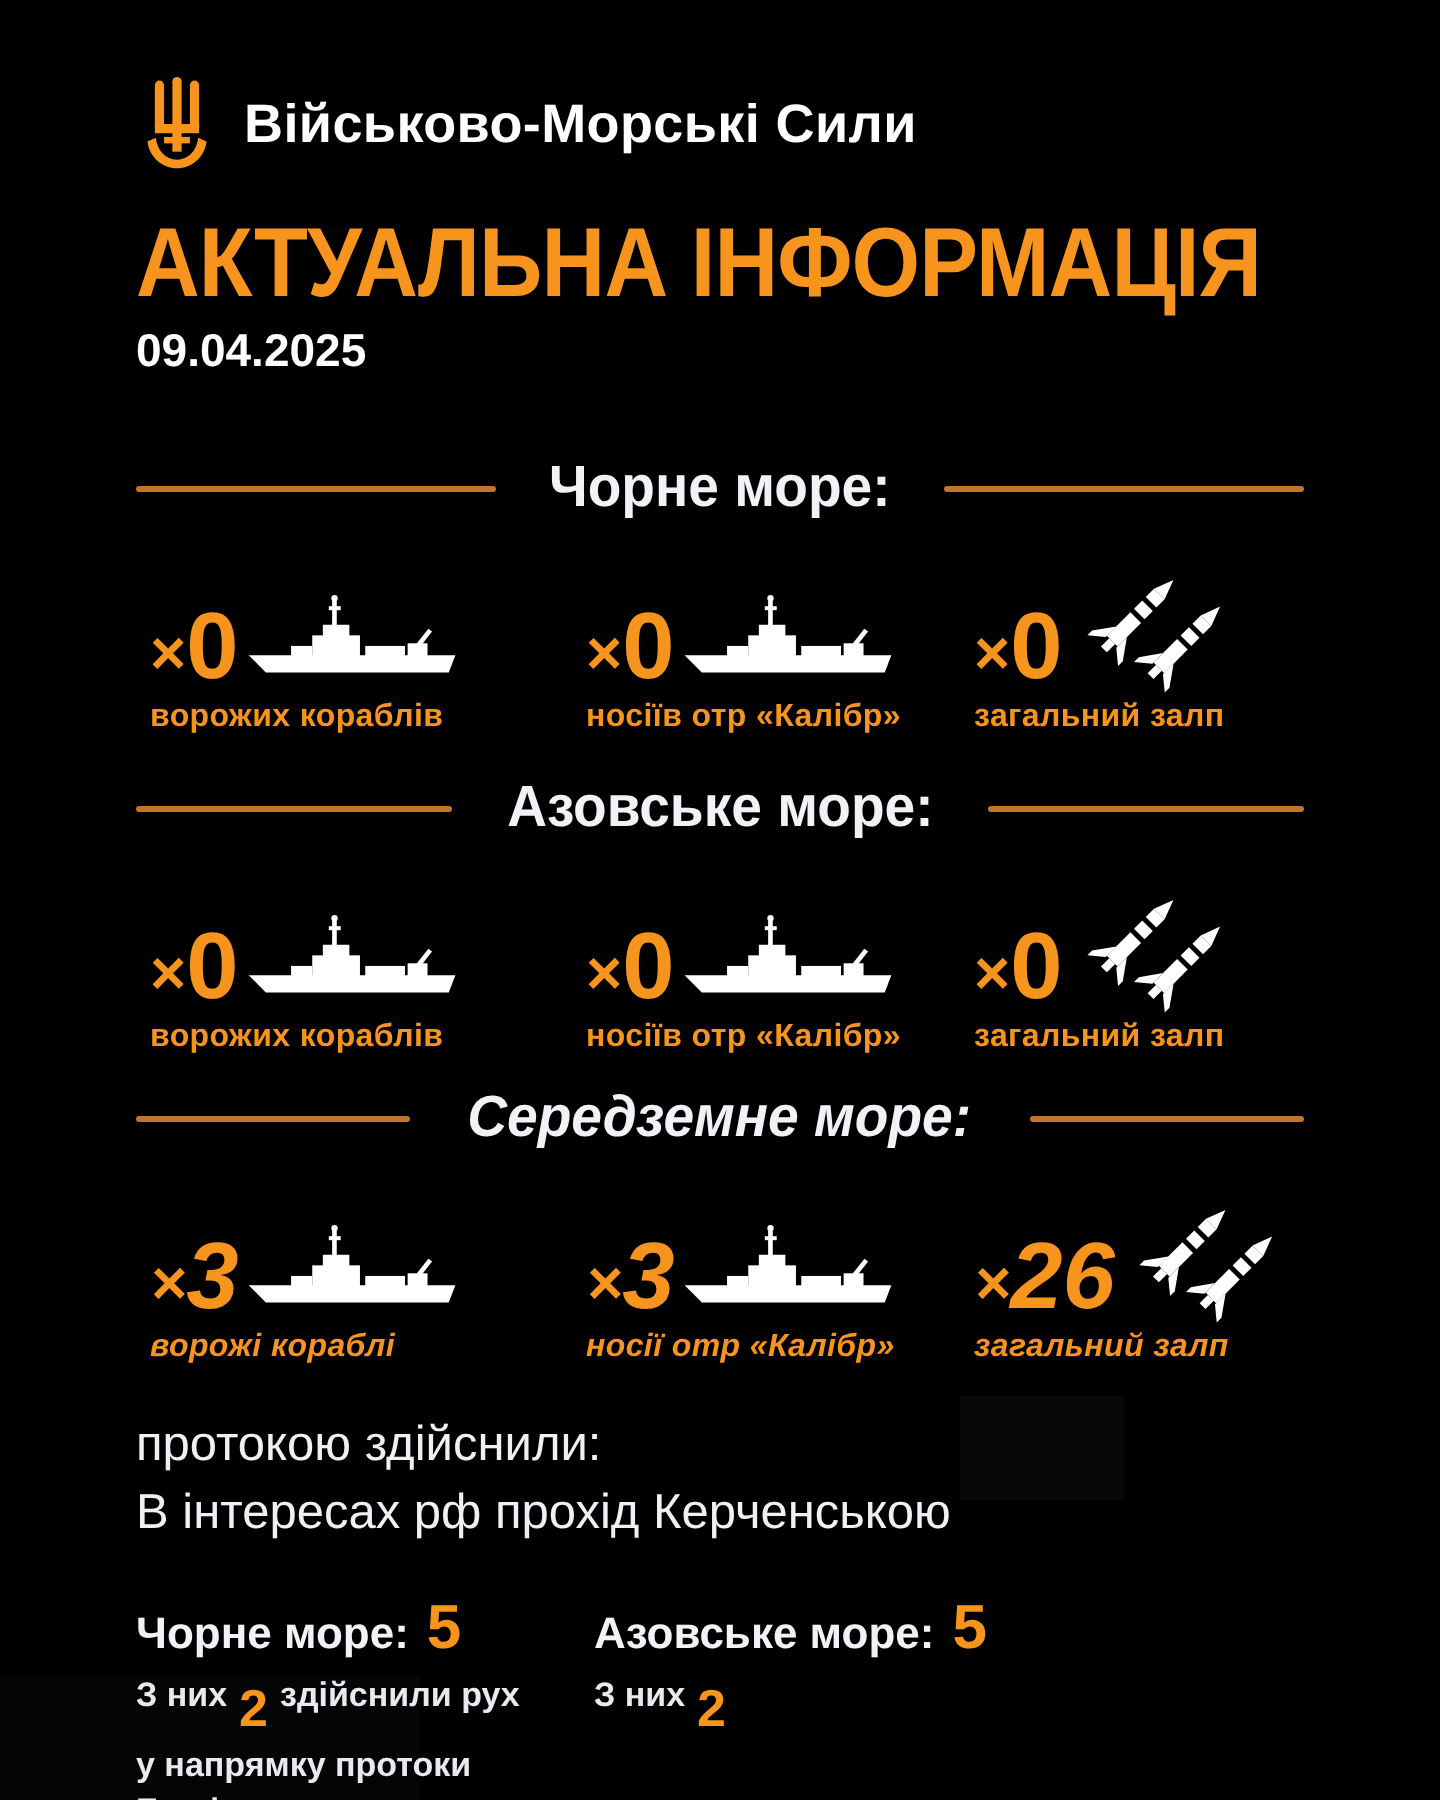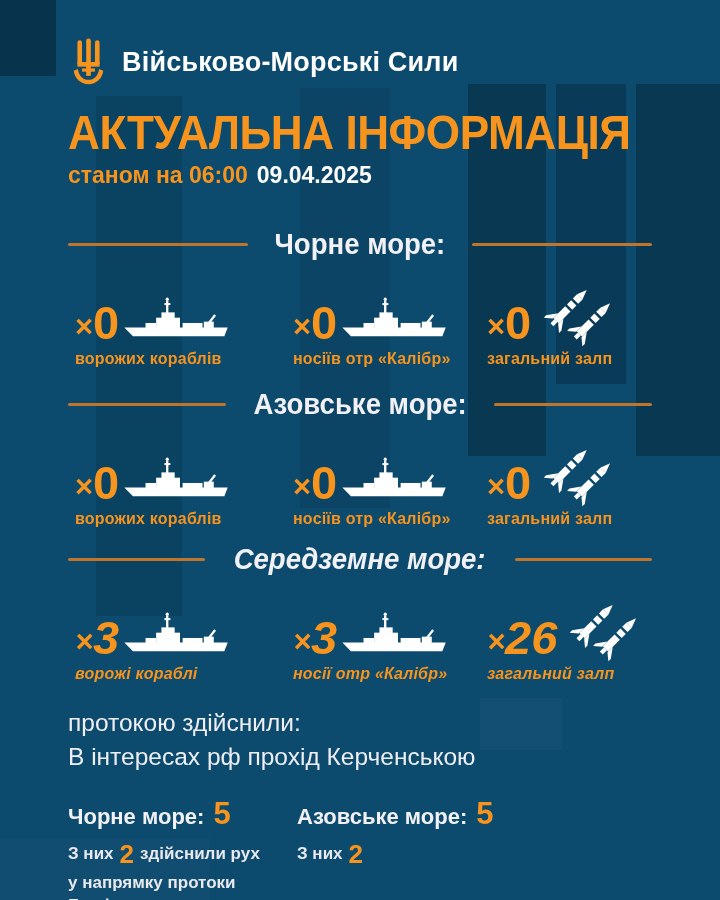--- a/index.html
+++ b/index.html
@@ -3,21 +3,21 @@
 <meta charset="utf-8">
 <style>
   html,body{margin:0;padding:0;}
   body{
     width:720px;height:900px;
     font-family:"Liberation Sans", sans-serif;
     background:#0d0d1c;
   }
   .poster{
     position:relative;width:720px;height:900px;
-    background:#0c4a6e;overflow:hidden;
+    background:#000000;overflow:hidden;
   }
   
   .wm{position:absolute;pointer-events:none;}
   .wm-tl{left:0;top:0;width:56px;height:76px;background:rgba(0,0,0,0.30);}
   .wm-bar1{left:468px;top:84px;width:78px;height:372px;background:rgba(0,0,0,0.24);}
   .wm-bar2{left:556px;top:84px;width:70px;height:300px;background:rgba(0,0,0,0.20);}
   .wm-bar3{left:636px;top:84px;width:84px;height:372px;background:rgba(0,0,0,0.24);}
   .wm-mid{left:96px;top:96px;width:86px;height:520px;background:rgba(0,0,0,0.10);}
   .wm-mid2{left:300px;top:88px;width:90px;height:420px;background:rgba(0,0,0,0.08);}
   .wm-lite1{left:480px;top:698px;width:82px;height:52px;background:rgba(255,255,255,0.03);}
@@ -61,21 +61,21 @@
   .stat-label{margin-top:7px;color:#F7941D;font-weight:700;font-size:16px;letter-spacing:0.2px;white-space:nowrap;}
 
   
   .footer{position:absolute;left:68px;right:36px;top:706px;}
   .intro{font-size:24.5px;color:#EFEFF4;font-weight:500;line-height:1.38;}
   .fcols{display:grid;grid-template-columns:229px 1fr;margin-top:22px;}
   .fcol-head{display:flex;align-items:baseline;gap:9px;}
   .fcol-head .flabel{font-size:22px;color:#F2F2F6;font-weight:600;white-space:nowrap;}
   .fcol-head .fval{font-size:31px;color:#F7941D;font-weight:800;}
   .fdetail{margin-top:5px;font-size:17px;color:#E9E9EF;font-weight:600;line-height:1.35;}
-  .fdetail .row{display:flex;align-items:center;flex-wrap:wrap;}
+  .fdetail .row{display:flex;align-items:flex-start;flex-wrap:wrap;}
   .fdetail .dval{color:#F7941D;font-size:26px;font-weight:800;margin:0 6px;}
   .fdetail .line2{display:block;}
 </style>
 </head>
 <body>
 
 <svg width="0" height="0" style="position:absolute">
   <defs>
     <g id="warship-shape" fill="#ffffff">
       <polygon points="2,49 158,49 153,62 15,62"></polygon>
@@ -126,21 +126,20 @@
         <rect x="17.5" y="28" width="5" height="13"></rect>
         <rect x="13" y="33" width="14" height="3.5"></rect>
         <path d="M20 50 C 12 50 5 44 4 35.5 L 8.5 33.5 C 9.5 41 14 45.3 20 45.3 C 26 45.3 30.5 41 31.5 33.5 L 36 35.5 C 35 44 28 50 20 50 Z"></path>
       </g>
     </svg>
     <div class="org-name">Військово-Морські Сили</div>
   </div>
 
   <div class="title">АКТУАЛЬНА ІНФОРМАЦІЯ</div>
   <div class="subtitle">
-    <span class="as-of">станом на 06:00</span>
     <span class="date">09.04.2025</span>
   </div>
 
   <div class="section sec-1">
     <div class="sec-head">
       <div class="line"></div>
       <div class="text">Чорне море:</div>
       <div class="line"></div>
     </div>
     <div class="stats">

